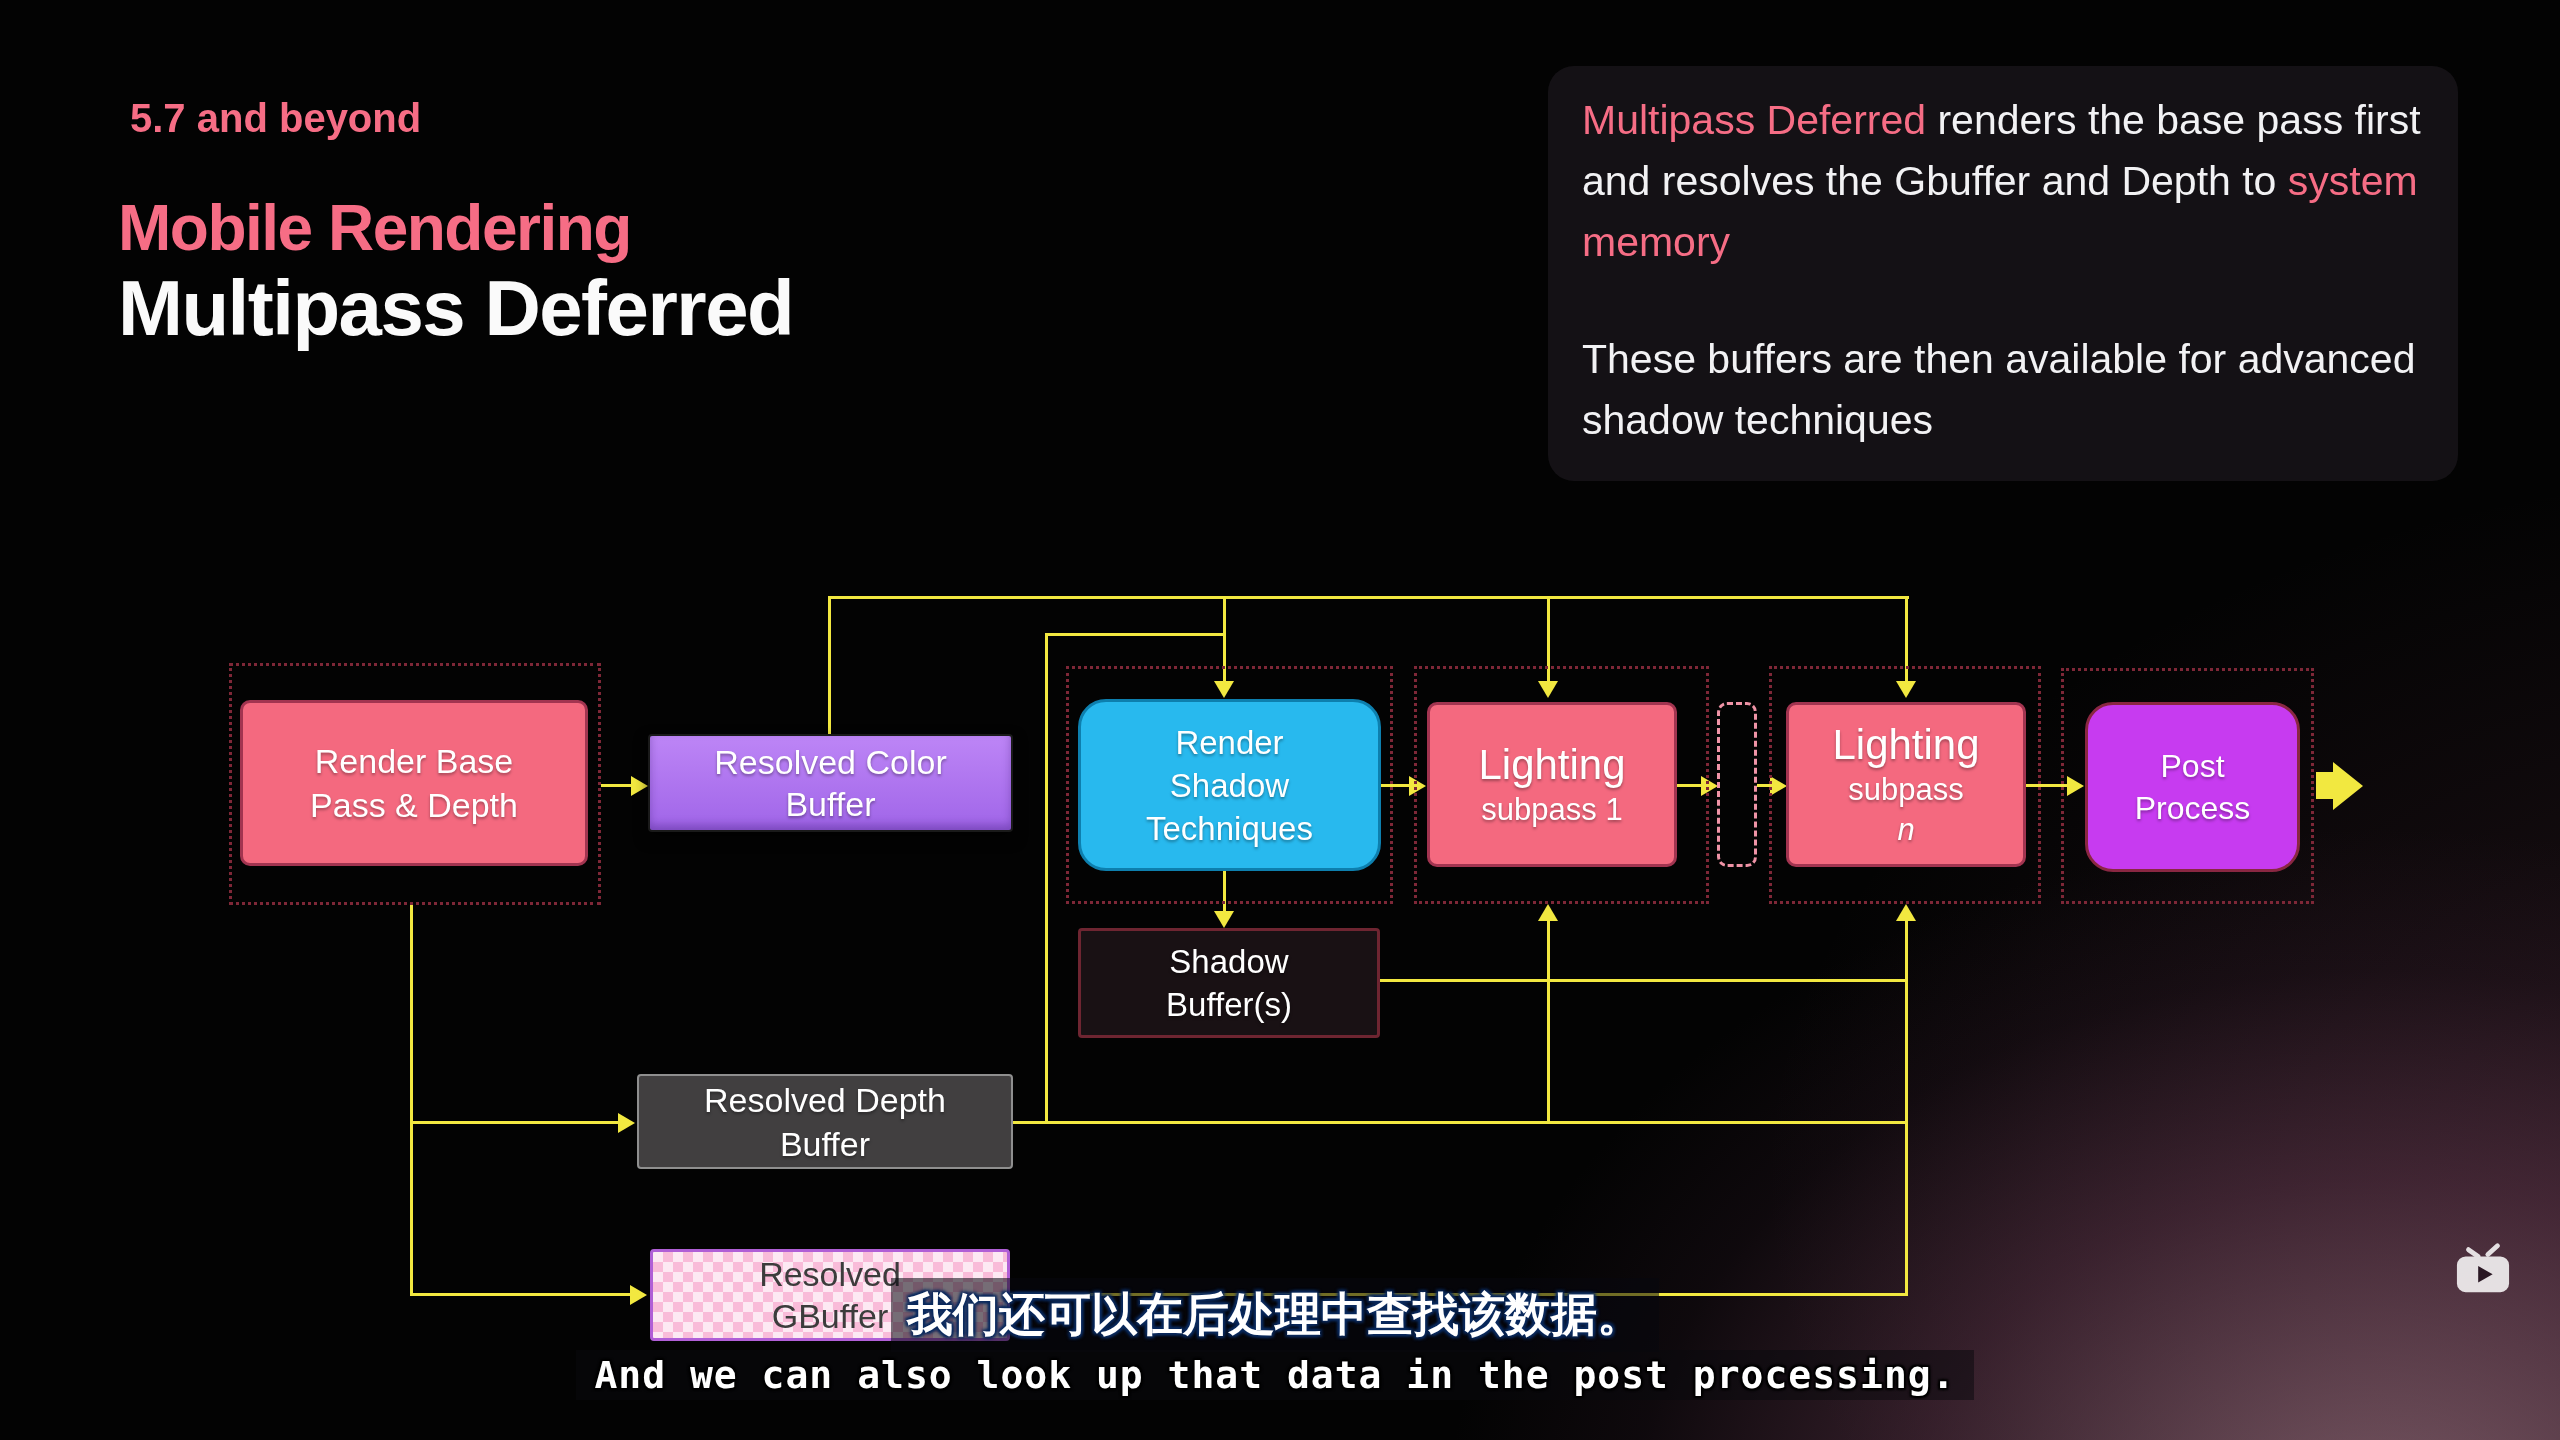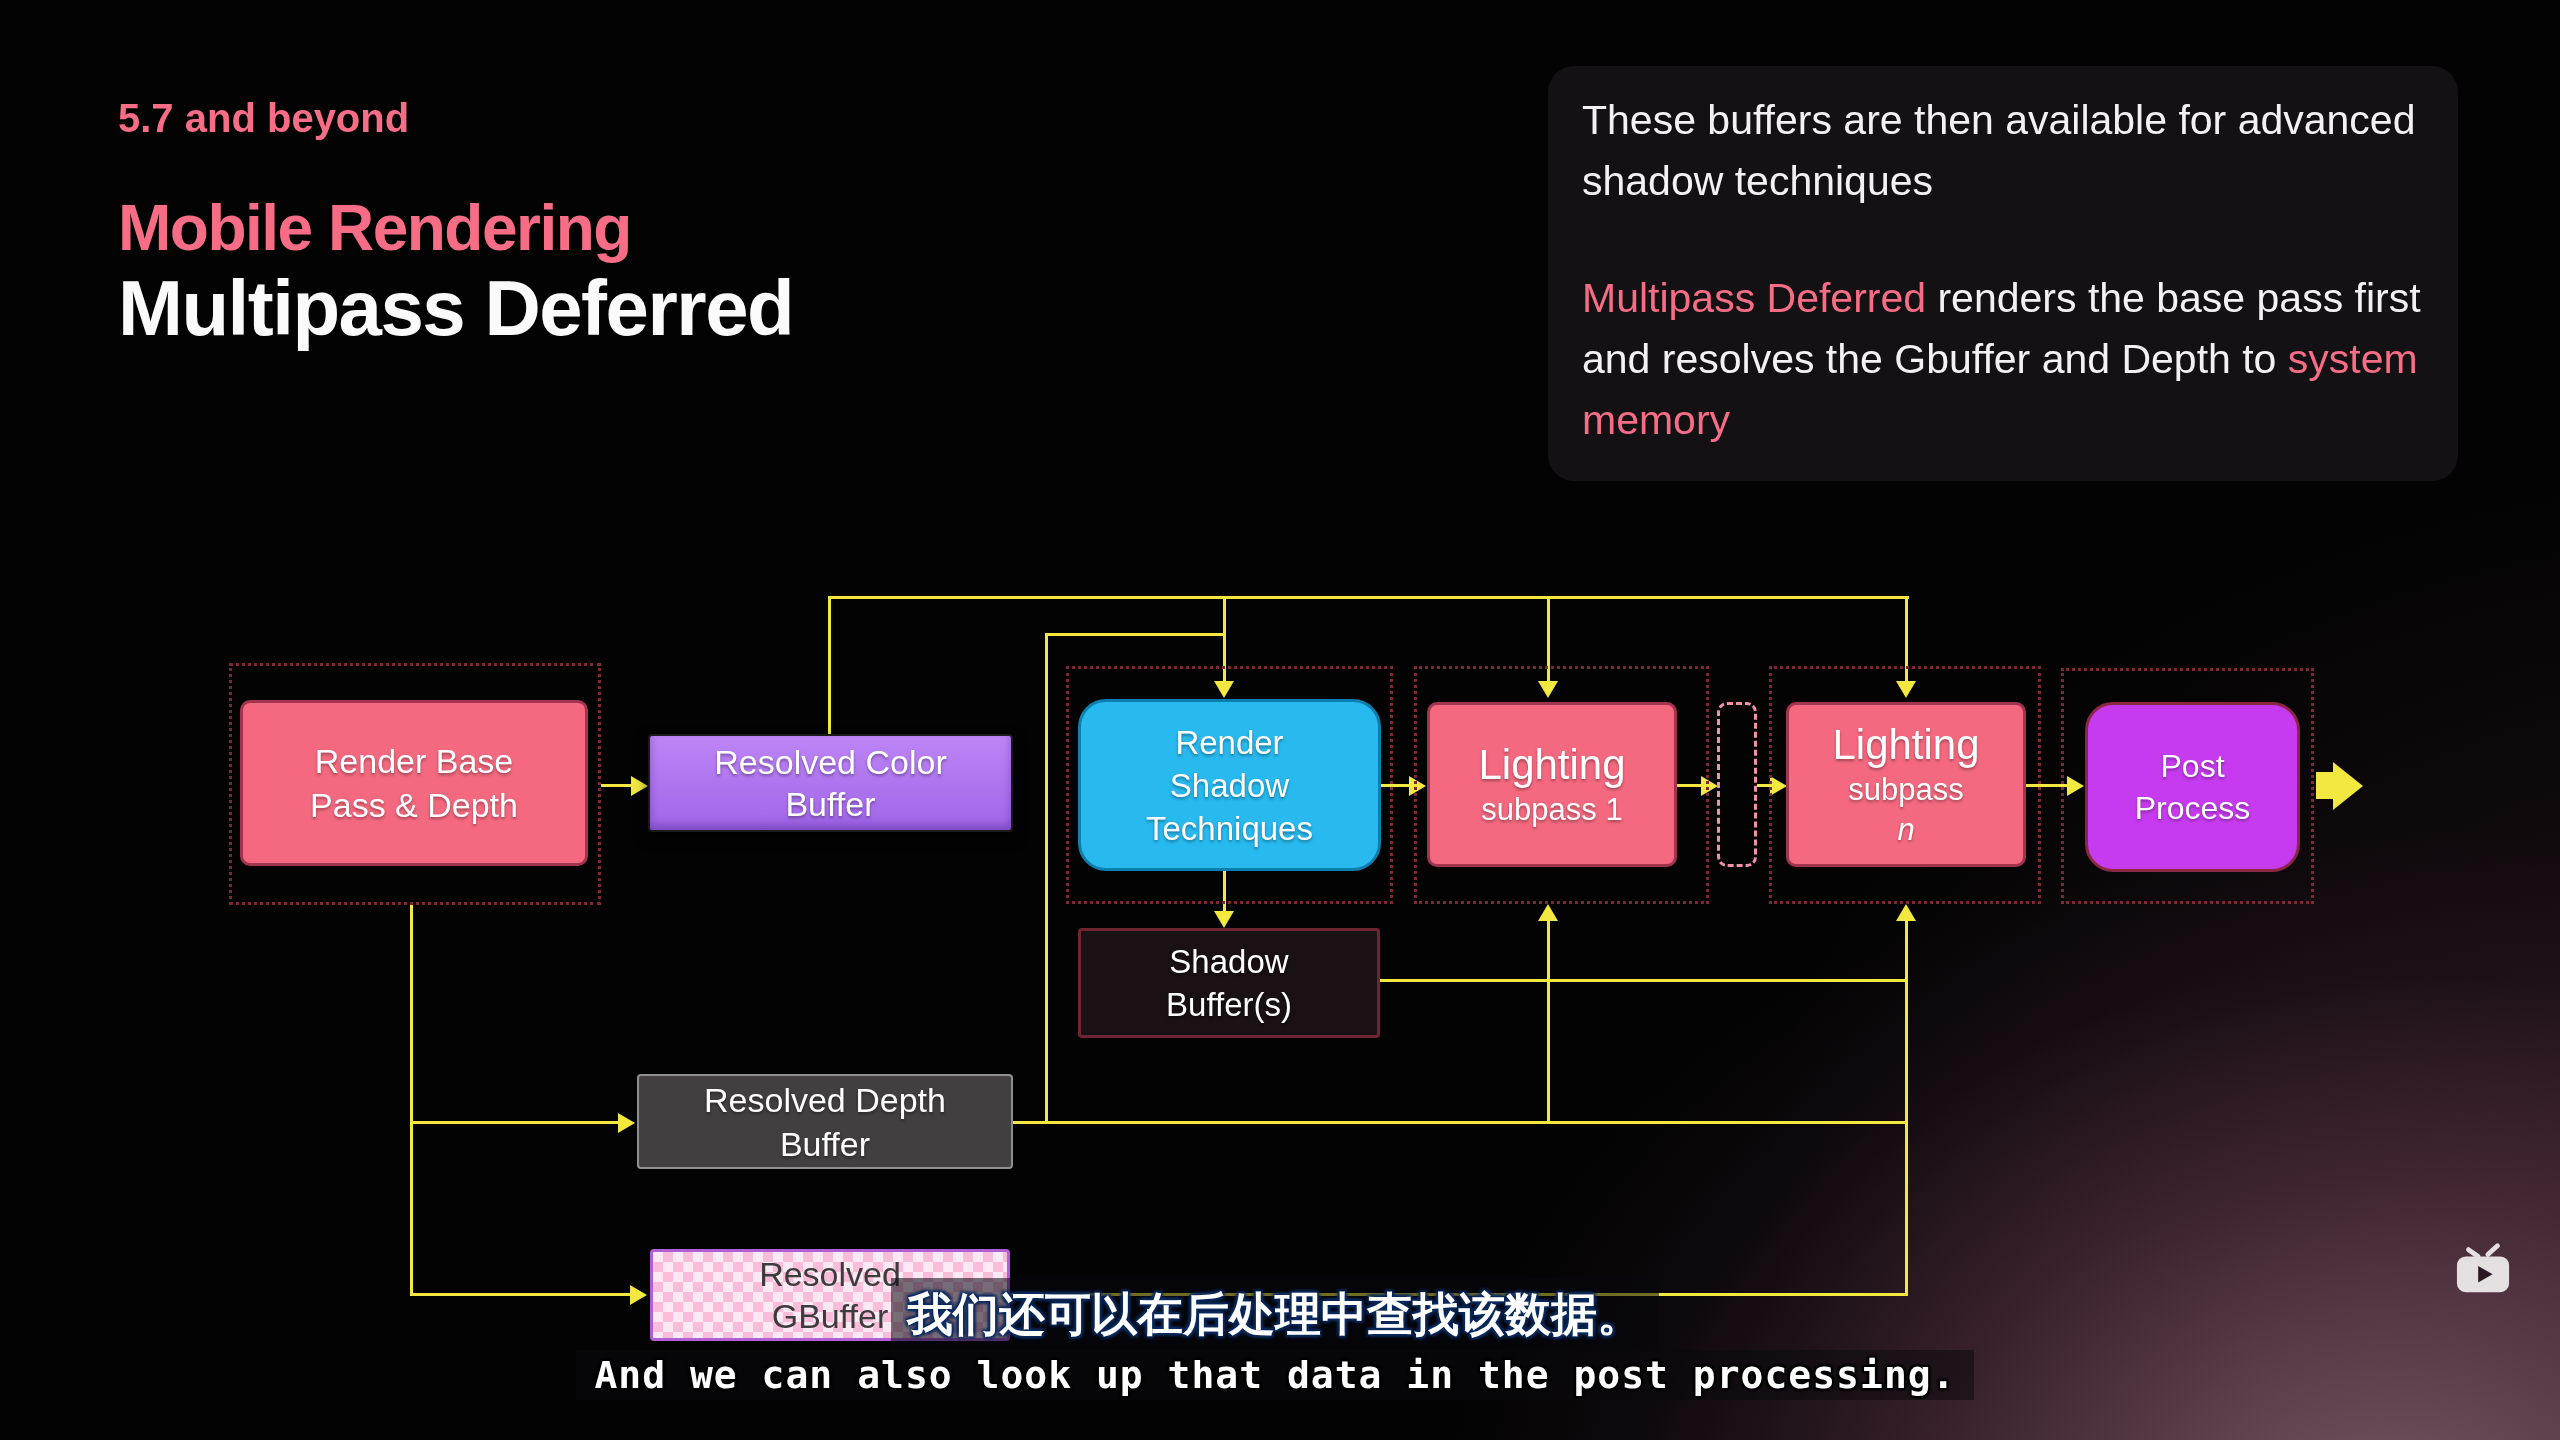--- a/index.html
+++ b/index.html
@@ -18,21 +18,21 @@
   body{
     width:2560px;height:1440px;position:relative;overflow:hidden;
     font-family:"Liberation Sans",sans-serif;color:#fff;
     background:
       radial-gradient(1250px 950px at 93% 107%, rgba(226,168,188,0.50) 0%, rgba(154,88,122,0.32) 38%, rgba(84,46,72,0.14) 60%, transparent 75%),
       radial-gradient(1700px 1150px at 110% 82%, rgba(140,76,104,0.22) 0%, transparent 62%),
       #030303;
   }
   
   .header{position:absolute;left:118px;top:96px;z-index:4;}
-  .kicker{font-size:40px;font-weight:700;color:var(--pink);margin:0 0 52px 0;}
+  .kicker{font-size:40px;font-weight:700;color:var(--pink);margin:0 0 52px 12px;}
   .h1{font-size:64px;font-weight:800;letter-spacing:-1.5px;line-height:1.12;color:var(--pink);margin:0;}
   .h2{font-size:78px;font-weight:800;letter-spacing:-1.5px;line-height:1.12;color:#fafafa;margin:0;}
   
   .info-panel{
     position:absolute;left:1548px;top:66px;width:910px;z-index:4;
     background:rgba(34,30,36,0.55);border-radius:26px;padding:24px 34px 30px 34px;
   }
   .info-panel p{margin:0;font-size:41px;line-height:61px;color:#f2f2f4;}
   .info-panel p + p{margin-top:56px;}
   .hl{color:var(--pink);}
@@ -85,22 +85,22 @@
 </head>
 <body>
 
 <div class="header">
   <p class="kicker">5.7 and beyond</p>
   <h1 class="h1">Mobile Rendering</h1>
   <h2 class="h2">Multipass Deferred</h2>
 </div>
 
 <div class="info-panel">
+  <p><span class="hl">Multipass Deferred</span><span> renders the base pass first and resolves the Gbuffer and Depth to </span><span class="hl">system memory</span></p>
   <p>These buffers are then available for advanced shadow techniques</p>
-  <p><span class="hl">Multipass Deferred</span><span> renders the base pass first and resolves the Gbuffer and Depth to </span><span class="hl">system memory</span></p>
 </div>
 
 <div class="dotted" style="left:229px;top:663px;width:372px;height:242px;"></div>
 <div class="dotted" style="left:1066px;top:666px;width:327px;height:238px;"></div>
 <div class="dotted" style="left:1414px;top:666px;width:295px;height:238px;"></div>
 <div class="dotted" style="left:1769px;top:666px;width:272px;height:238px;"></div>
 <div class="dotted" style="left:2061px;top:668px;width:253px;height:236px;"></div>
 
 <div>
 

